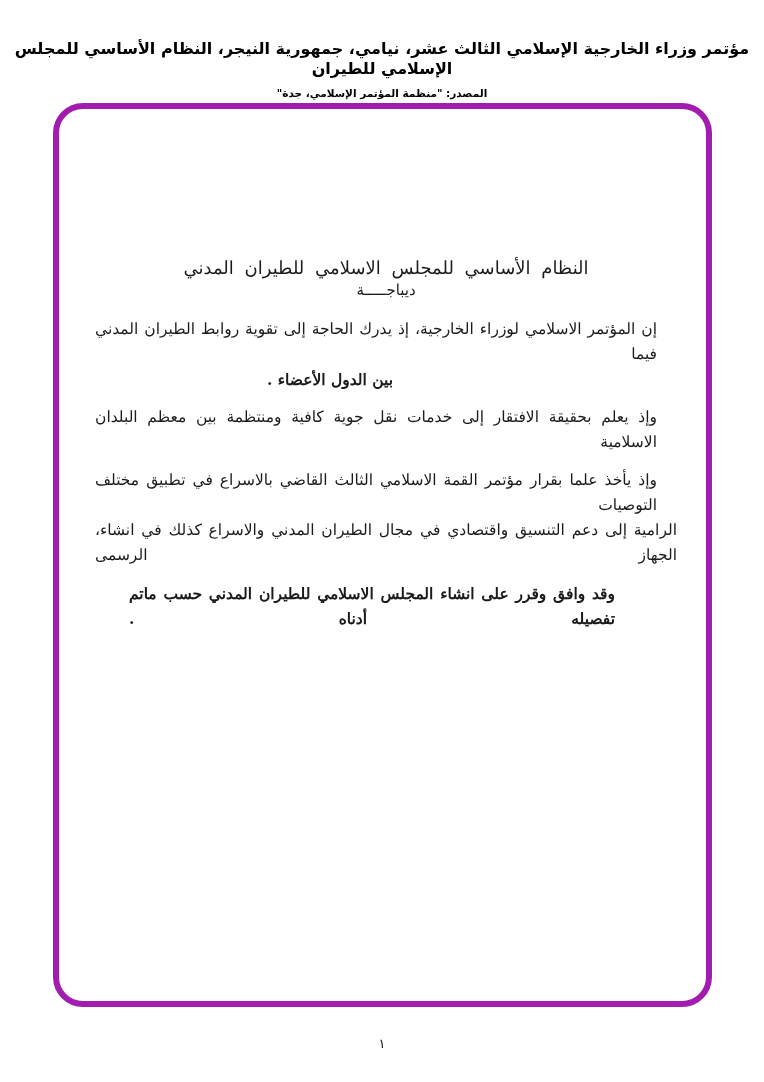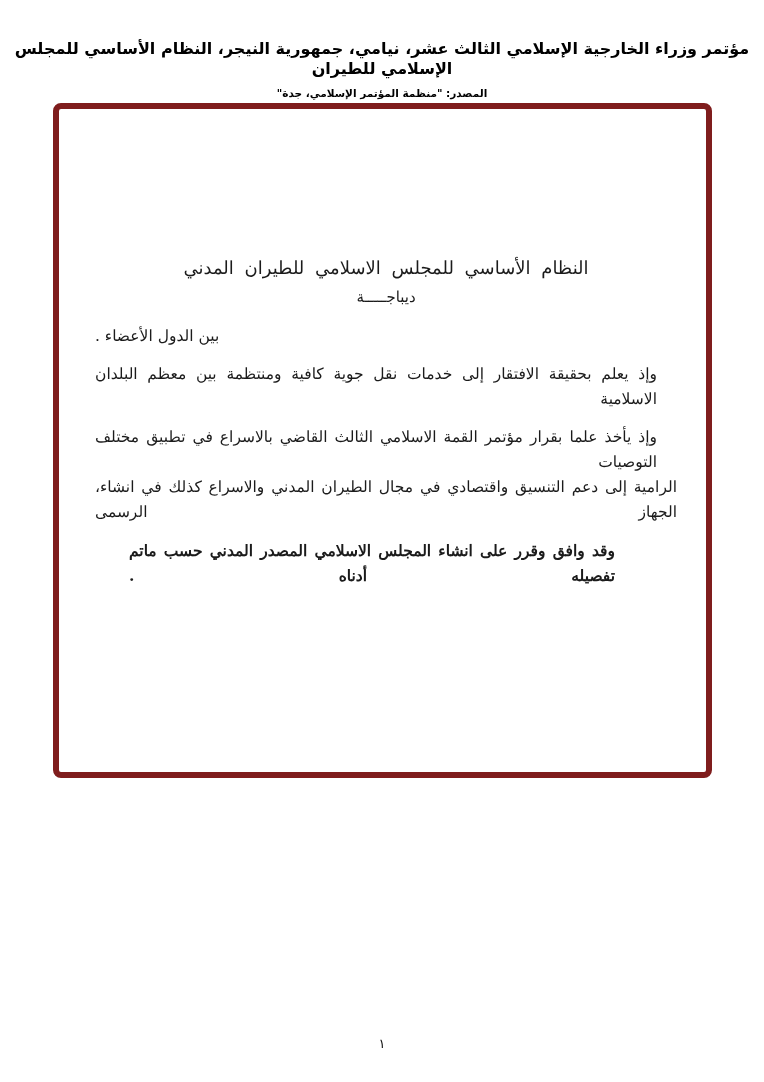--- a/index.html
+++ b/index.html
@@ -18,56 +18,55 @@
     direction: rtl;
     font-family: "DejaVu Sans", sans-serif;
     font-weight: bold;
     color: #000;
   }
   .top-header .h1 { font-size: 16px; line-height: 20px; }
   .top-header .h2 { font-size: 10.5px; margin-top: 8px; }
   .frame {
     position: absolute;
     left: 53px; top: 103px;
-    width: 659px; height: 675px;
+    width: 659px; height: 904px;
     box-sizing: border-box;
-    border: 6px solid #7f1d1d;
-    border-radius: 8px;
+    border: 6px solid #a21caf;
+    border-radius: 30px;
     background: #ffffff;
   }
   .frame-content {
     position: absolute;
     top: 0; left: 0; right: 0; bottom: 0;
     padding: 147px 29px 0 36px;
     direction: rtl;
     box-sizing: border-box;
   }
   .doc-title {
     text-align: center;
     font-size: 18px;
     word-spacing: 5px;
     line-height: 24px;
     white-space: nowrap;
   }
   .doc-subtitle {
     text-align: center;
     font-size: 15px;
-    margin-top: 7px;
     line-height: 21px;
   }
   .paras {
     margin-top: 16px;
     font-size: 15.5px;
     line-height: 25px;
   }
   .para { margin-bottom: 13px; }
   .line { direction: rtl; }
   .jline { text-align: justify; text-align-last: justify; }
   .indent { padding-right: 20px; }
-  .cont-mid { text-align: left; padding-right: 112px; }
+  .cont-mid { text-align: center; padding-right: 112px; font-weight: bold; }
   .cont-left { text-align: left; }
   .bold-line {
     font-weight: bold;
     text-align: justify; text-align-last: justify;
     padding-right: 62px; padding-left: 34px;
   }
   .bold-seg { font-weight: normal; }
   .page-number {
     position: absolute;
     top: 1036px; left: 0; right: 0;
@@ -86,33 +85,34 @@
 
 <div class="frame">
   <div class="frame-content">
 
     <div class="doc-title">النظام الأساسي للمجلس الاسلامي للطيران المدني</div>
     <div class="doc-subtitle">ديباجـــــة</div>
 
     <div class="paras">
 
       <div class="para">
+        <div class="line jline indent">إن المؤتمر الاسلامي لوزراء الخارجية، إذ يدرك الحاجة إلى تقوية روابط الطيران المدني فيما</div>
         <div class="line cont-mid">بين الدول الأعضاء .</div>
       </div>
 
       <div class="para">
         <div class="line jline indent">وإذ يعلم بحقيقة الافتقار إلى خدمات نقل جوية كافية ومنتظمة بين معظم البلدان الاسلامية</div>
       </div>
 
       <div class="para">
         <div class="line jline indent">وإذ يأخذ علما بقرار مؤتمر القمة الاسلامي الثالث القاضي بالاسراع في تطبيق مختلف التوصيات</div>
         <div class="line jline"><span>الرامية إلى دعم التنسيق واقتصادي في مجال الطيران المدني والاسراع كذلك في انشاء،</span> <span class="bold-seg">الجهاز الرسمى</span></div>
       </div>
 
       <div class="para">
-        <div class="line bold-line">وقد وافق وقرر على انشاء المجلس الاسلامي المصدر المدني حسب ماتم تفصيله أدناه .</div>
+        <div class="line bold-line">وقد وافق وقرر على انشاء المجلس الاسلامي للطيران المدني حسب ماتم تفصيله أدناه .</div>
       </div>
 
     </div>
   </div>
 </div>
 
 <div class="page-number">١</div>
 
 </body></html>

